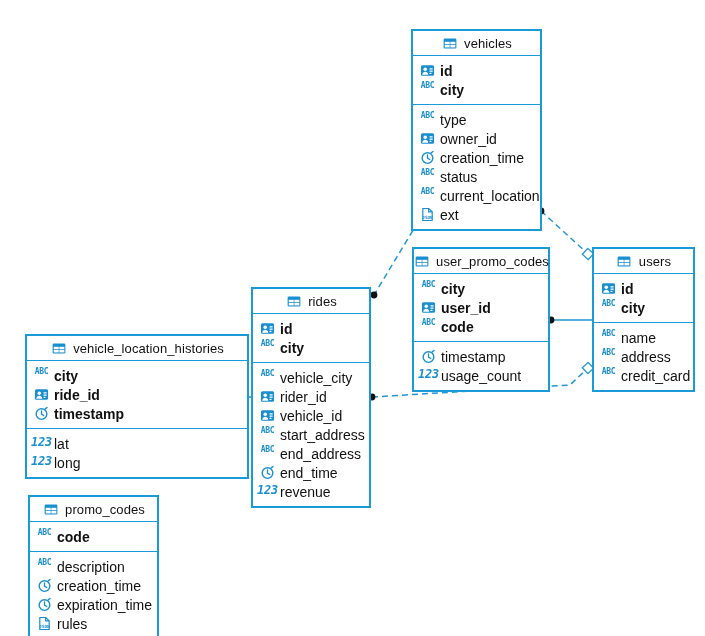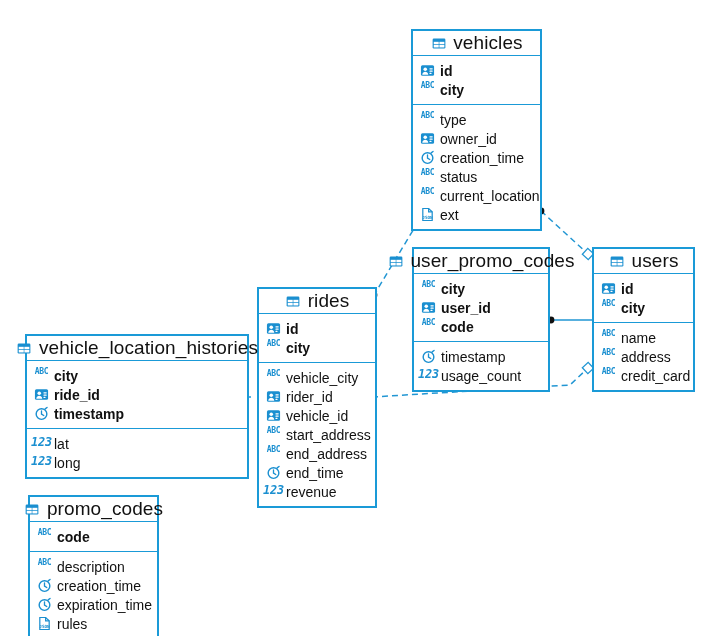--- a/index.html
+++ b/index.html
@@ -40,21 +40,21 @@
     height: 25px;
     border-bottom: 1px solid #1a9ad7;
     display: flex;
     align-items: center;
     justify-content: center;
     gap: 6px;
     padding: 0 8px;
     background: #ffffff;
   }
   .entity-title {
-    font-size: 19px;
+    font-size: 13px;
     color: #111111;
     white-space: nowrap;
     letter-spacing: 0.1px;
   }
   .col-group {
     padding: 5px 0 5px 0;
   }
   .col-group + .col-group {
     border-top: 1.5px solid #1a9ad7;
   }
@@ -320,21 +320,21 @@
             <span class="col-name">address</span>
           </div>
           <div class="col-row">
             <span class="icon">
               <span class="icon-txt icon-abc">ABC</span>
             </span>
             <span class="col-name">credit_card</span>
           </div>
         </div>
       </div>
-      <div class="entity" style="left: 257px; top: 287px; width: 120px;">
+      <div class="entity" style="left: 251px; top: 287px; width: 120px;">
         <div class="entity-header">
           <span class="icon hdr-icon">
             <svg width="16" height="15" viewBox="0 0 16 16">
               <rect x="1.2" y="2.6" width="13.6" height="10.8" rx="1.3" fill="#1a8fd0"></rect>
               <rect x="2.4" y="6.2" width="5.3" height="2.6" fill="#ffffff"></rect>
               <rect x="8.4" y="6.2" width="5.3" height="2.6" fill="#ffffff"></rect>
               <rect x="2.4" y="9.6" width="5.3" height="2.6" fill="#ffffff"></rect>
               <rect x="8.4" y="9.6" width="5.3" height="2.6" fill="#ffffff"></rect>
             </svg>
           </span>

